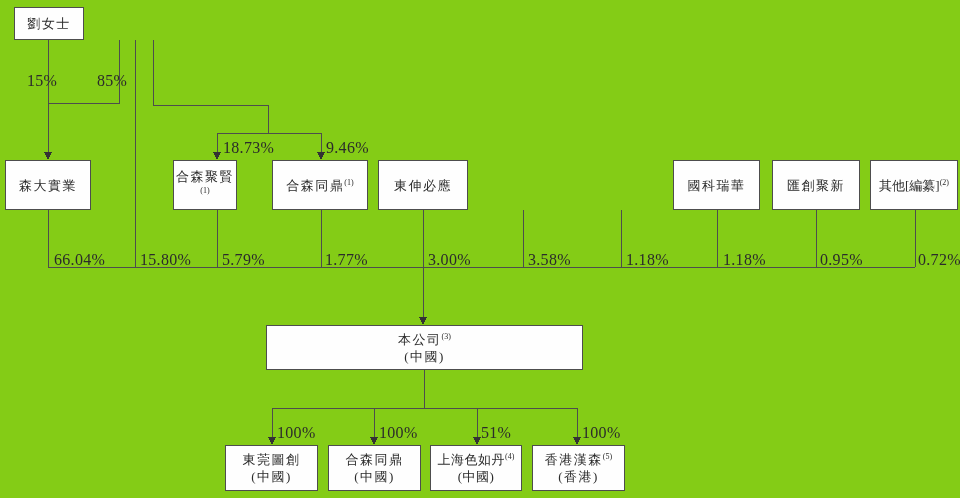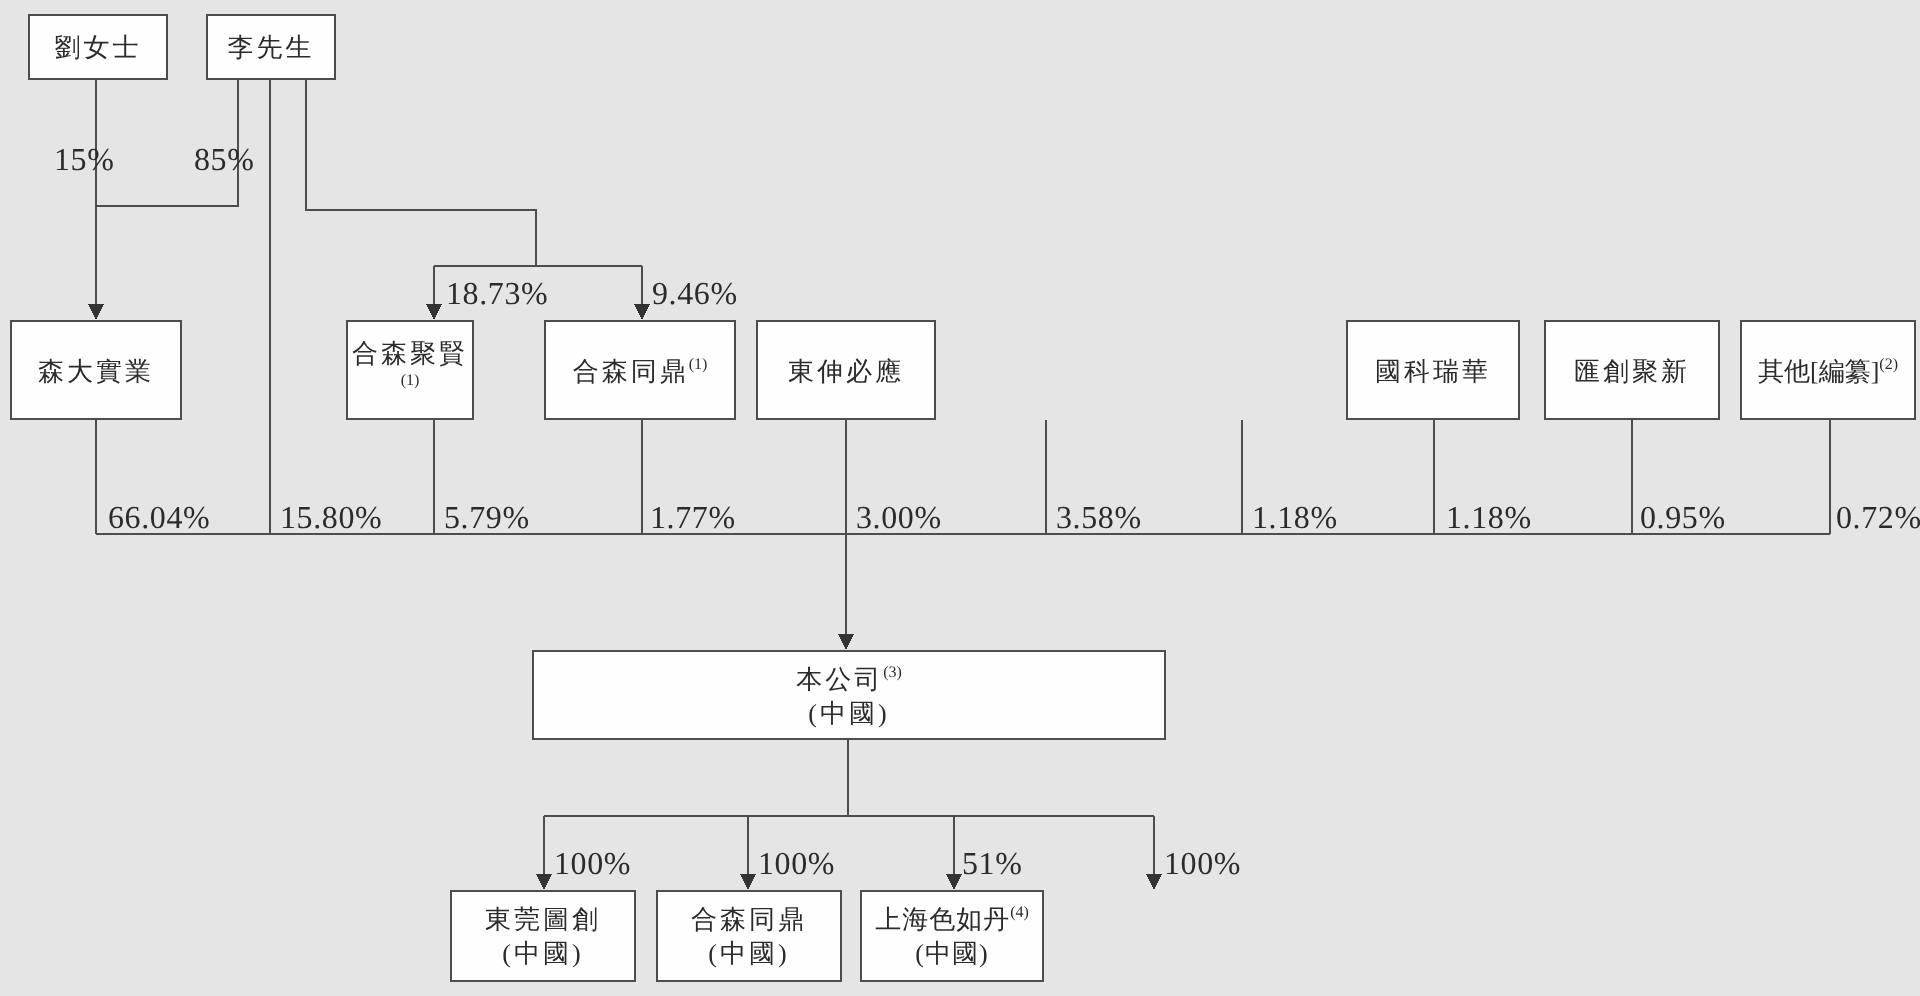--- a/index.html
+++ b/index.html
@@ -1,19 +1,19 @@
 <!DOCTYPE html>
 <html><head>
 <meta charset="utf-8">
 <style>
   html,body{margin:0;padding:0;background:#ffffff;}
   .canvas{
     position:relative;
     width:960px;height:498px;
-    background:#e5e5e5;
+    background:#84cc16;
     font-family:"Liberation Serif","DejaVu Serif",serif;
     color:#2b2b2b;
     overflow:hidden;
   }
   .wires{position:absolute;left:0;top:0;width:960px;height:498px;}
   .box{
     position:absolute;
     border:1px solid #4d4d4d;
     background:#fefefe;
     display:flex;
@@ -88,23 +88,20 @@
       <polygon points="268,437 276,437 272,445"></polygon>
       <polygon points="370,437 378,437 374,445"></polygon>
       <polygon points="473,437 481,437 477,445"></polygon>
       <polygon points="573,437 581,437 577,445"></polygon>
     </g>
   </svg>
 
   <div class="box" style="left:14px;top:7px;width:70px;height:33px">
     <span><span>劉女士</span></span>
   </div>
-  <div class="box" style="left:103px;top:7px;width:65px;height:33px">
-    <span><span>李先生</span></span>
-  </div>
 
   <div class="box" style="left:5px;top:160px;width:86px;height:50px">
     <span><span>森大實業</span></span>
   </div>
   <div class="box" style="left:173px;top:160px;width:64px;height:50px">
     <span><span>合森聚賢</span><sup class="sup">(1)</sup></span>
   </div>
   <div class="box" style="left:272px;top:160px;width:96px;height:50px">
     <span><span>合森同鼎</span><sup class="sup">(1)</sup></span>
   </div>
@@ -131,20 +128,24 @@
     <div>(中國)</div>
   </div>
   <div class="box" style="left:328px;top:445px;width:93px;height:46px">
     <div>合森同鼎</div>
     <div>(中國)</div>
   </div>
   <div class="box" style="left:430px;top:445px;width:92px;height:46px;letter-spacing:0.5px">
     <div><span>上海色如丹</span><sup class="sup">(4)</sup></div>
     <div>(中國)</div>
   </div>
+  <div class="box" style="left:532px;top:445px;width:93px;height:46px">
+    <div><span>香港漢森</span><sup class="sup">(5)</sup></div>
+    <div>(香港)</div>
+  </div>
 
   <span class="pct" style="left:27px;top:72px">15%</span>
   <span class="pct" style="left:97px;top:72px">85%</span>
   <span class="pct" style="left:223px;top:139px">18.73%</span>
   <span class="pct" style="left:326px;top:139px">9.46%</span>
 
   <span class="pct" style="left:54px;top:251px">66.04%</span>
   <span class="pct" style="left:140px;top:251px">15.80%</span>
   <span class="pct" style="left:222px;top:251px">5.79%</span>
   <span class="pct" style="left:325px;top:251px">1.77%</span>

